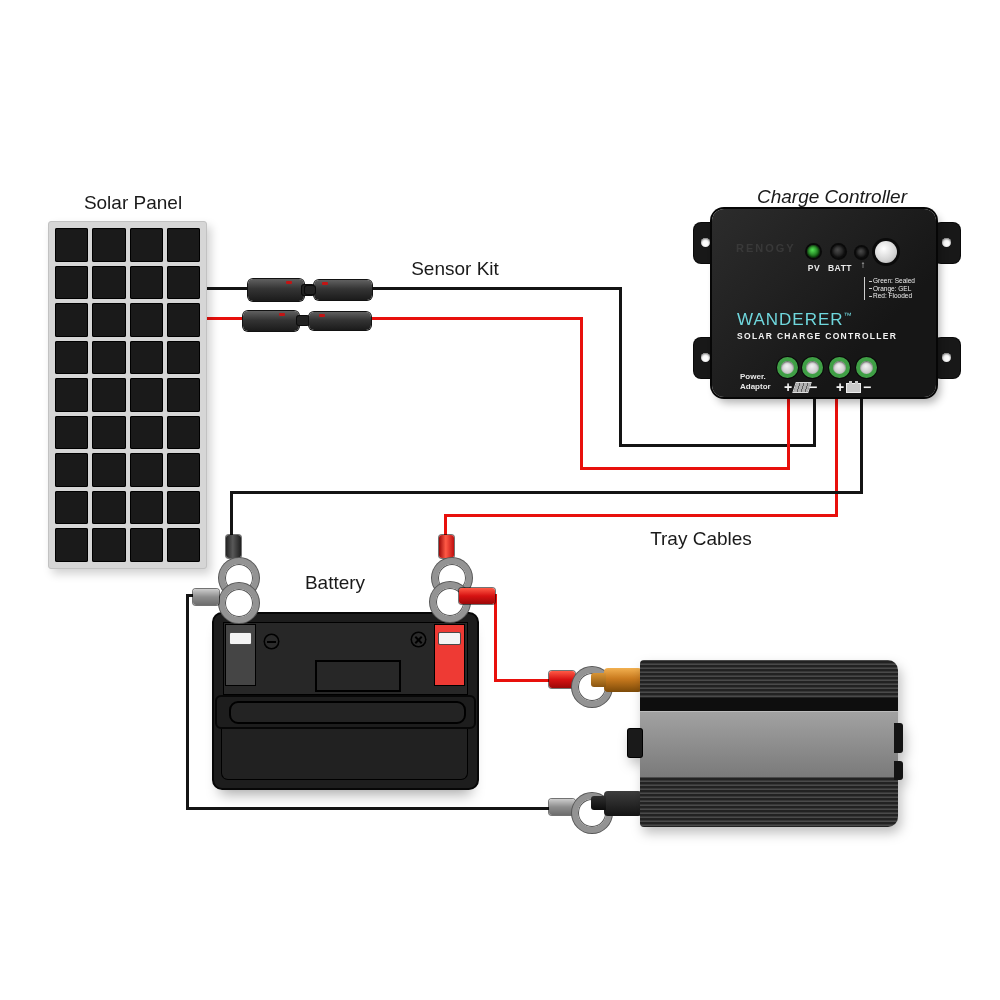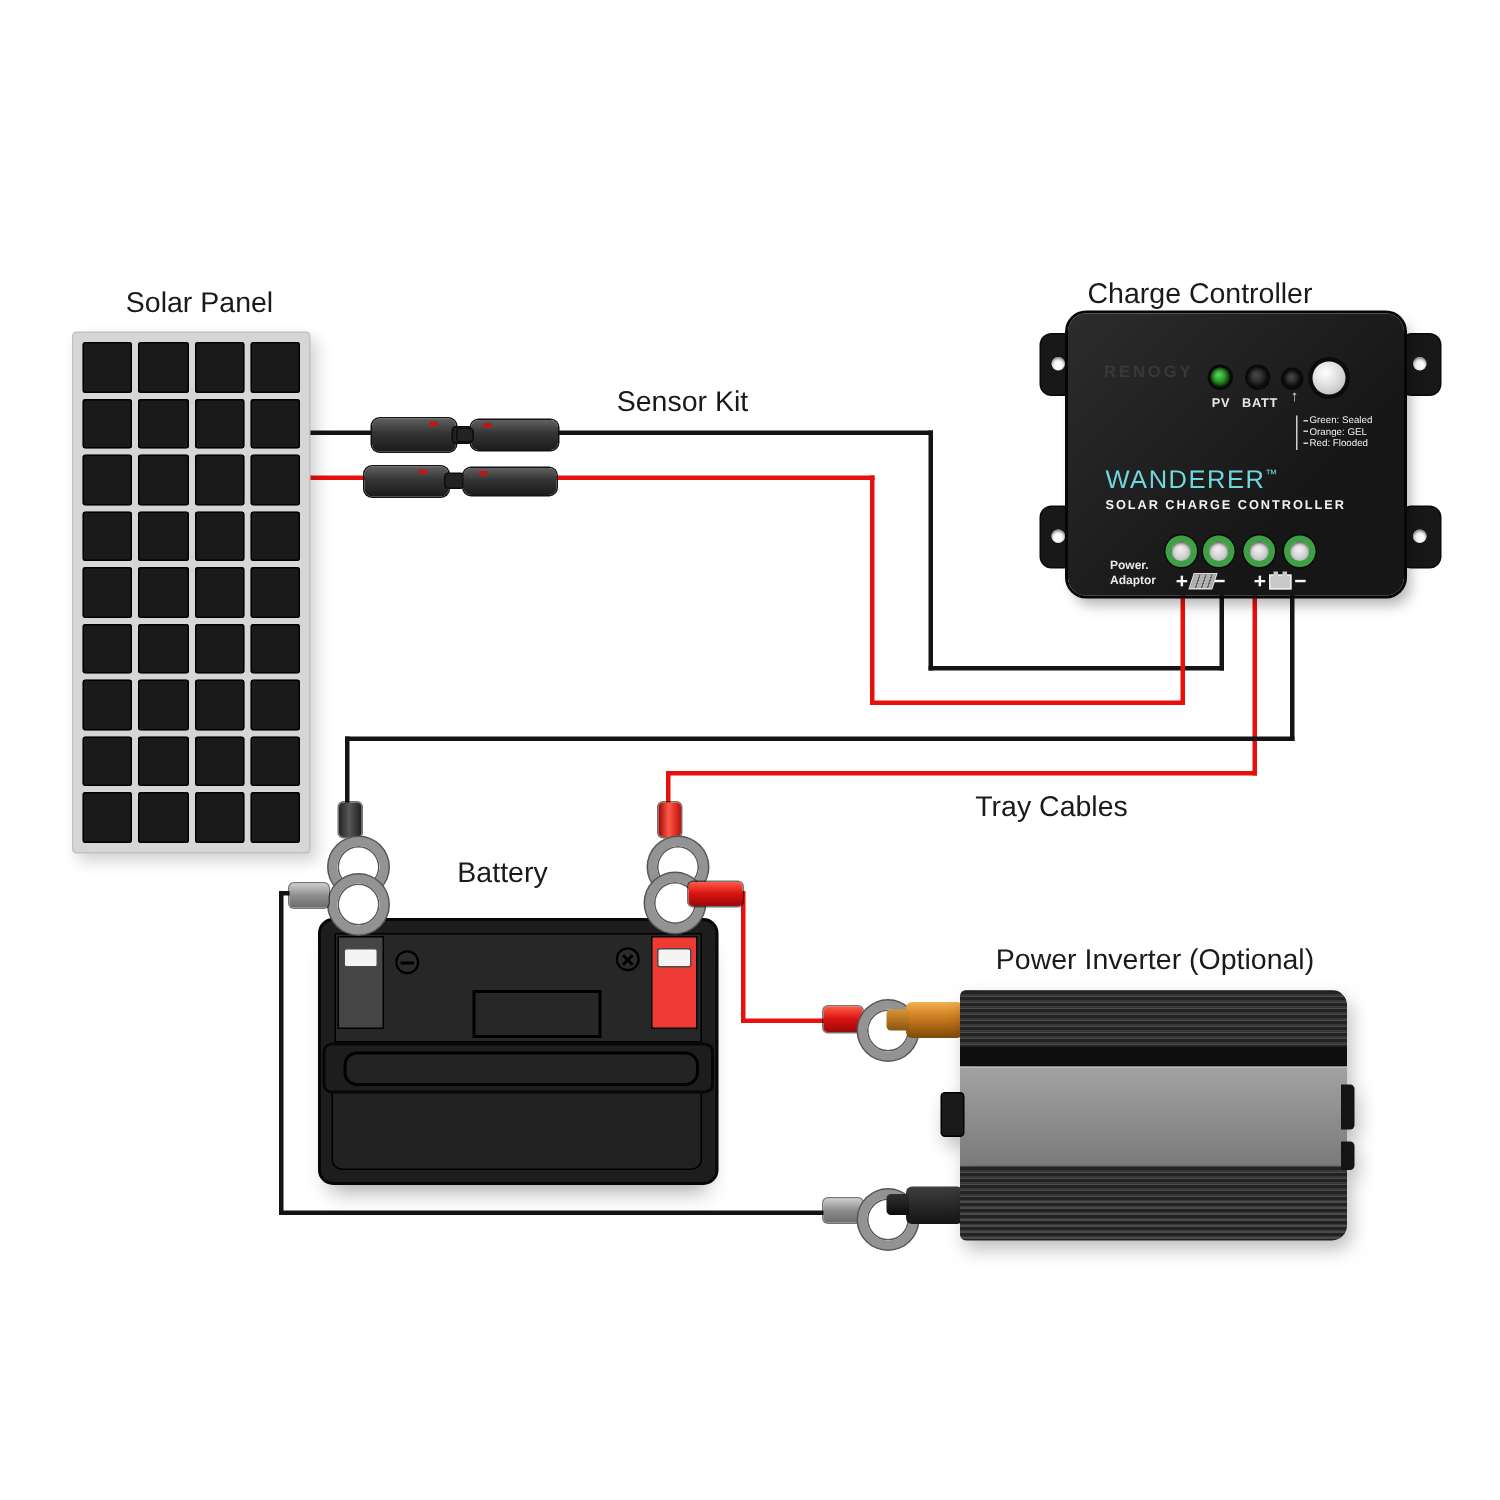--- a/index.html
+++ b/index.html
@@ -118,25 +118,24 @@
   .post.orange::before{background:linear-gradient(180deg,#d99434,#8a5510);}
   .post.black{height:25px;background:linear-gradient(180deg,#3e3e3e,#141414);}
   .post.black::before{background:linear-gradient(180deg,#303030,#0d0d0d);}
 </style>
 </head>
 <body>
 
 <div class="canvas">
 
   <div class="dlabel" style="left:133px;top:192px;">Solar Panel</div>
-  <div class="dlabel" style="left:800px;top:186px;">Charge Controller</div>
+  <div class="dlabel" style="left:832px;top:186px;font-style:italic;">Charge Controller</div>
   <div class="dlabel" style="left:455px;top:258px;">Sensor Kit</div>
   <div class="dlabel" style="left:701px;top:528px;">Tray Cables</div>
   <div class="dlabel" style="left:335px;top:572px;">Battery</div>
-  <div class="dlabel" style="left:770px;top:630px;">Power Inverter (Optional)</div>
 
   <div class="wire h blk" style="left:205px;top:287px;width:417px;"></div>
   <div class="wire v blk" style="left:619px;top:287px;height:160px;"></div>
   <div class="wire h blk" style="left:619px;top:444px;width:197px;"></div>
   <div class="wire v blk" style="left:813px;top:396px;height:51px;"></div>
   <div class="wire h red" style="left:205px;top:317px;width:378px;"></div>
   <div class="wire v red" style="left:580px;top:317px;height:153px;"></div>
   <div class="wire h red" style="left:580px;top:467px;width:210px;"></div>
   <div class="wire v red" style="left:787px;top:396px;height:74px;"></div>
 

